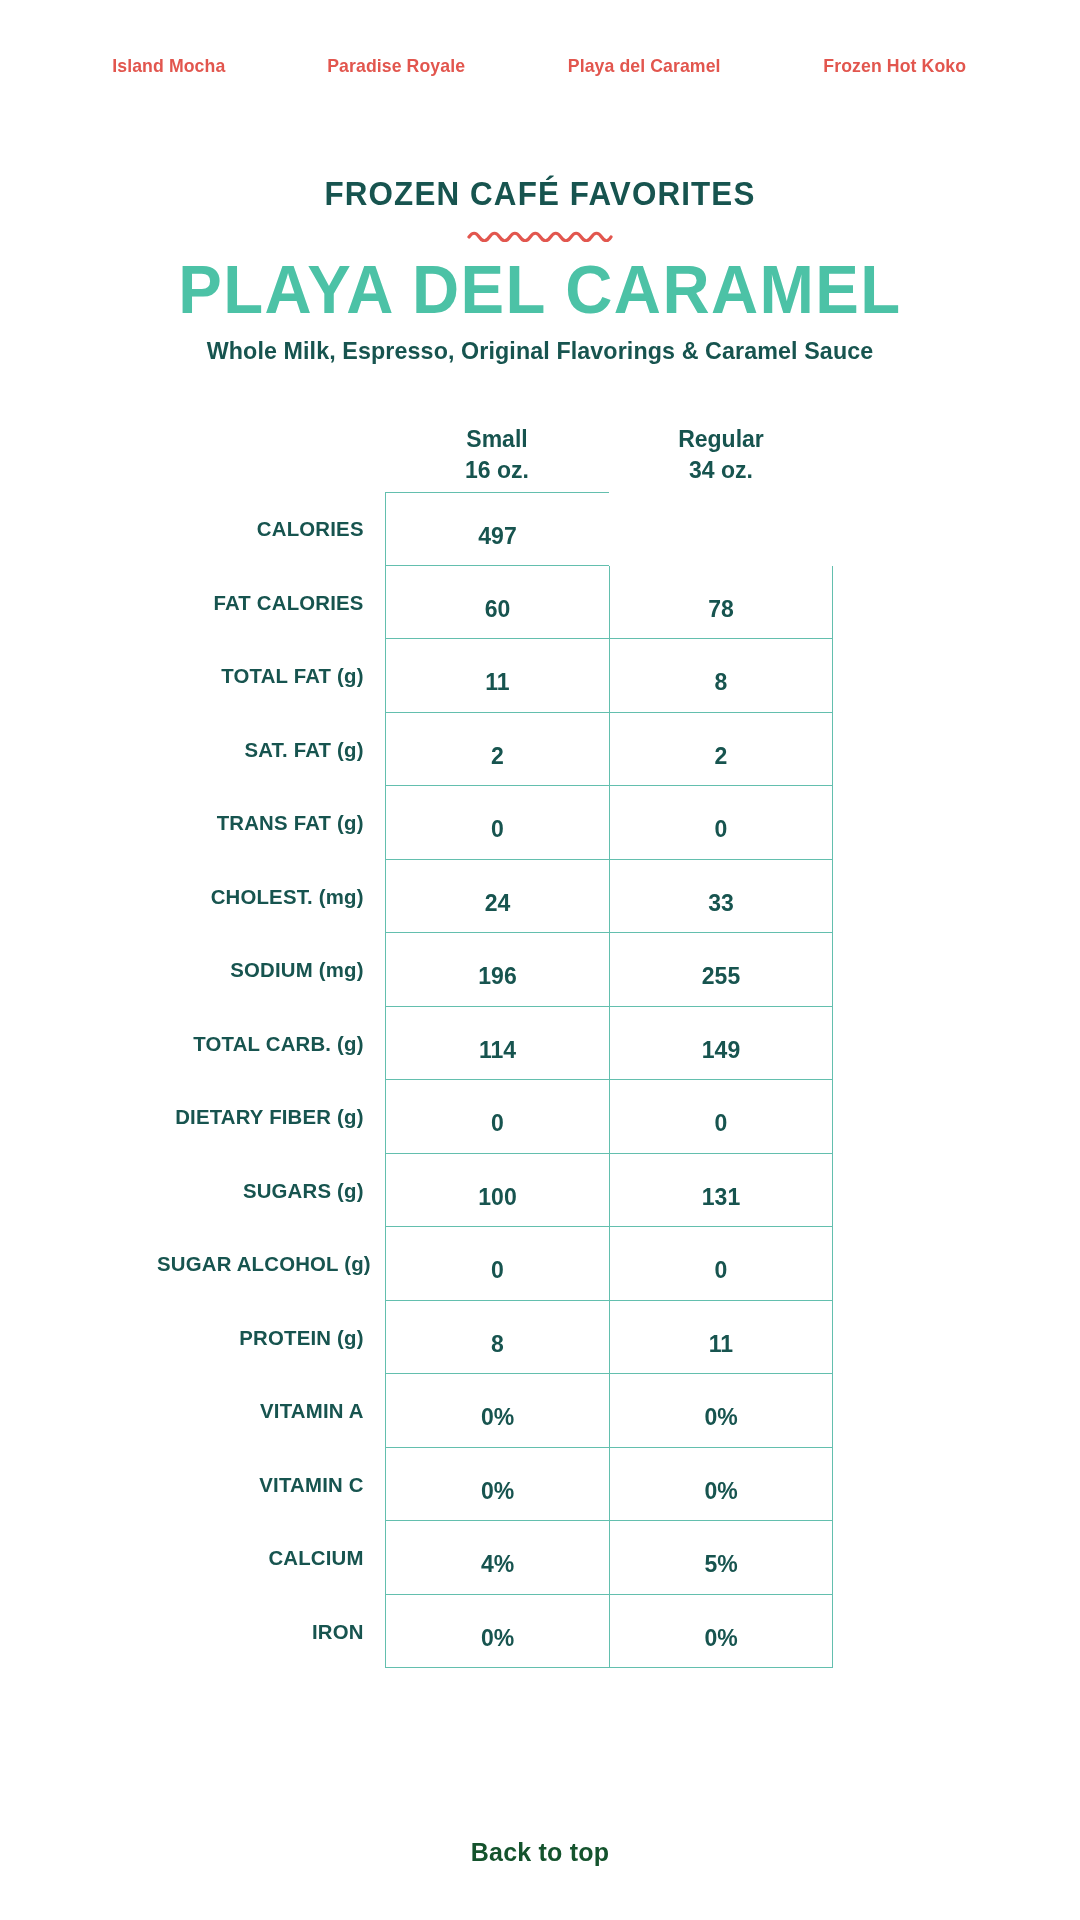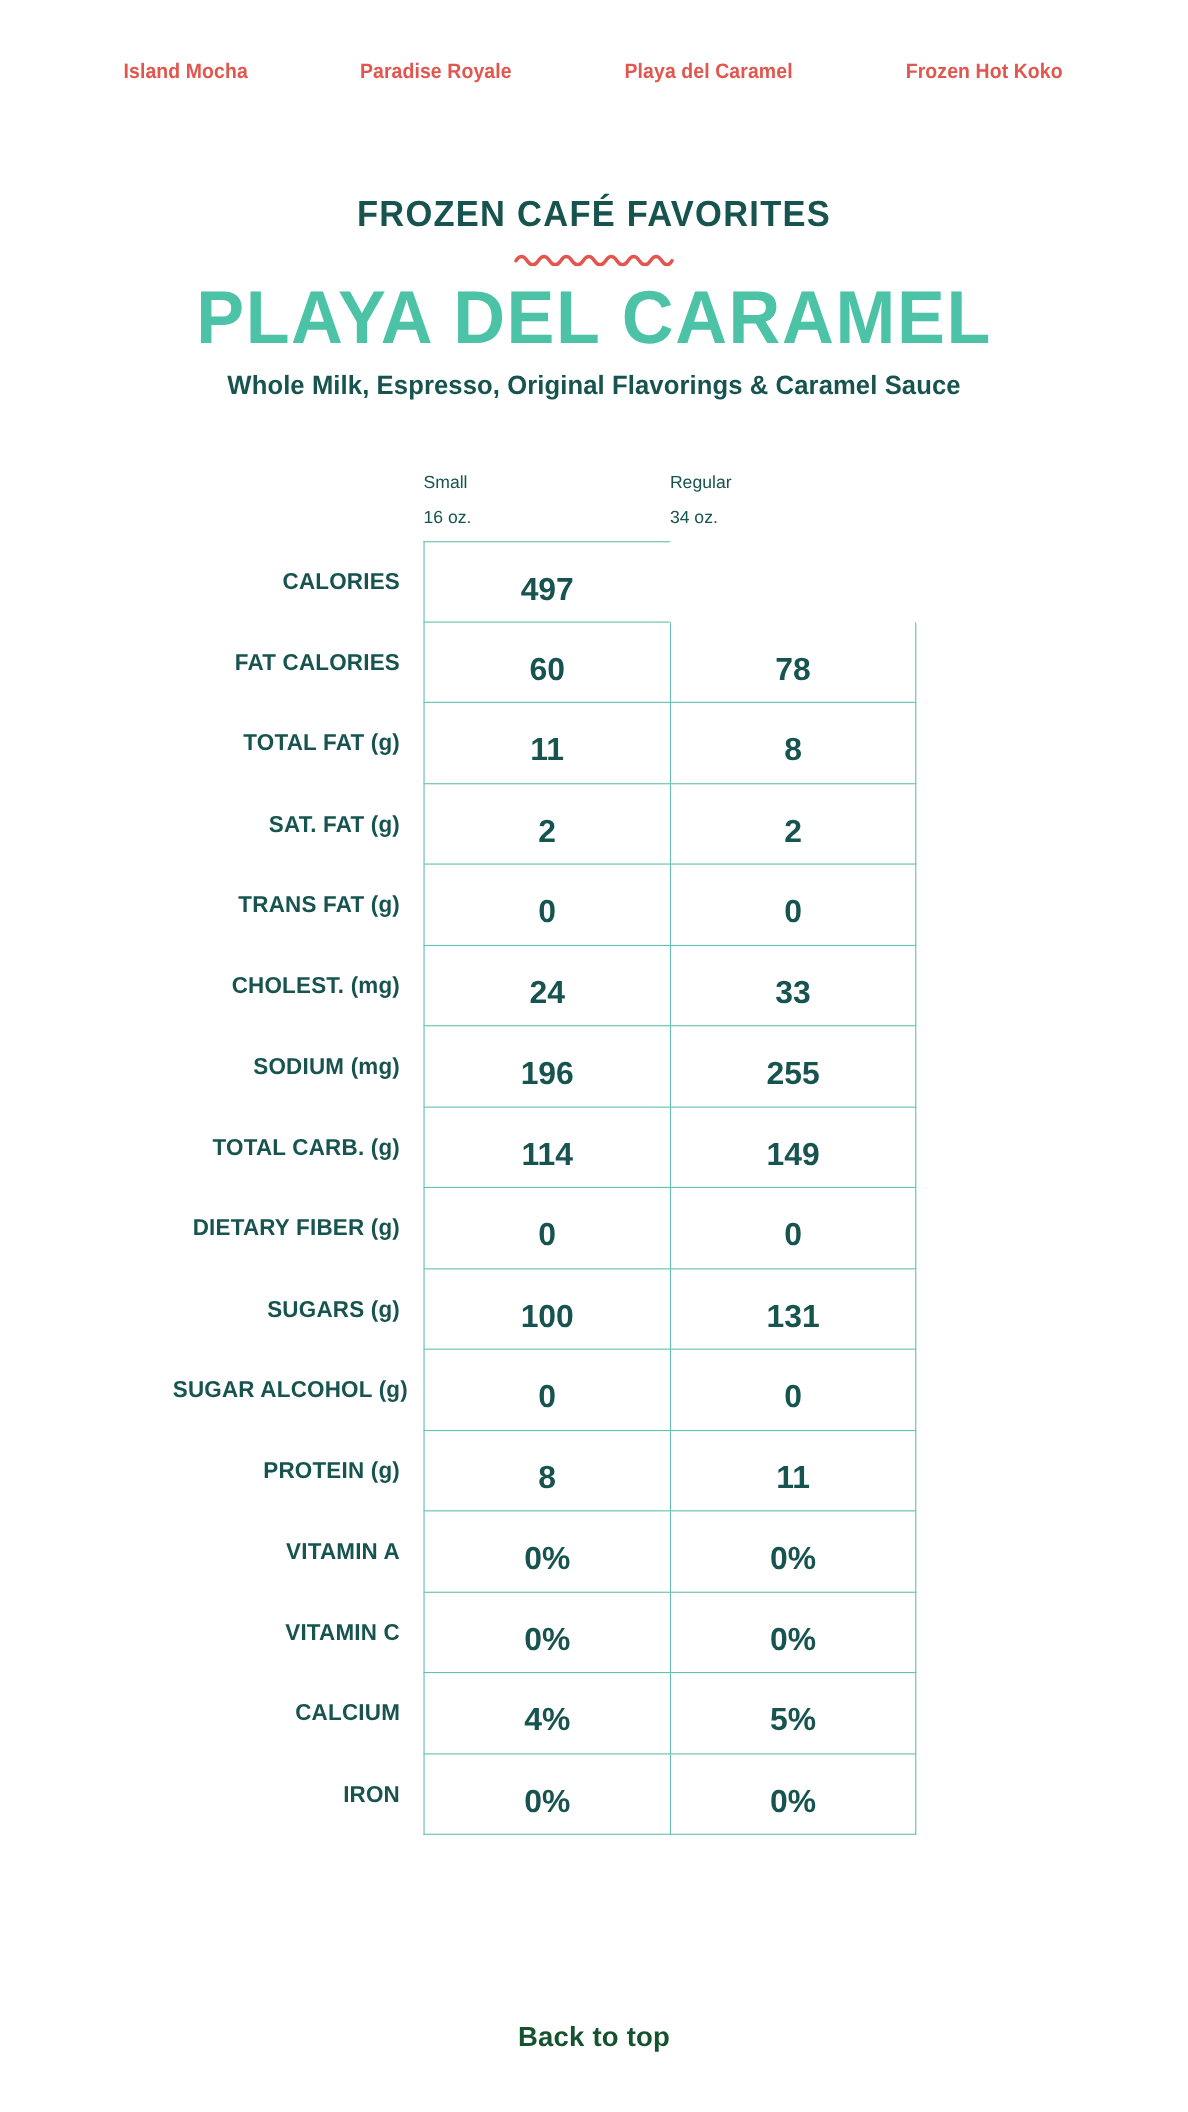--- a/index.html
+++ b/index.html
@@ -109,25 +109,25 @@
   }
 
   .col-heads {
     display: flex;
     height: 80px;
   }
   .ch-spacer { width: 235px; flex: none; }
   .ch-cell {
     width: 224px;
     flex: none;
-    text-align: left;
-    color: #17544f;
-    font-family: "Liberation Sans Narrow", "Liberation Sans", sans-serif;
-    font-size: 16px;
-    font-weight: normal;
+    text-align: center;
+    color: #17544f;
+    font-family: "Liberation Sans Narrow", "Liberation Sans", sans-serif;
+    font-size: 23px;
+    font-weight: bold;
     line-height: 31px;
     padding-top: 12px;
     box-sizing: border-box;
   }
 
   .rows {
     position: relative;
   }
   .nrow {
     display: flex;
@@ -148,21 +148,21 @@
     white-space: nowrap;
     transform: scaleX(0.97);
     transform-origin: right center;
   }
   .nval {
     width: 224px;
     flex: none;
     text-align: center;
     color: #17544f;
     font-family: "Liberation Sans Narrow", "Liberation Sans", sans-serif;
-    font-size: 29px;
+    font-size: 23px;
     font-weight: bold;
     line-height: 73.5px;
     border-left: 1.5px solid #63bfae;
     border-bottom: 1.5px solid #63bfae;
     box-sizing: border-box;
   }
   .nval.last { border-right: 1.5px solid #63bfae; }
   .nrow.first .nval { border-top: 1.5px solid #63bfae; }
 
   

